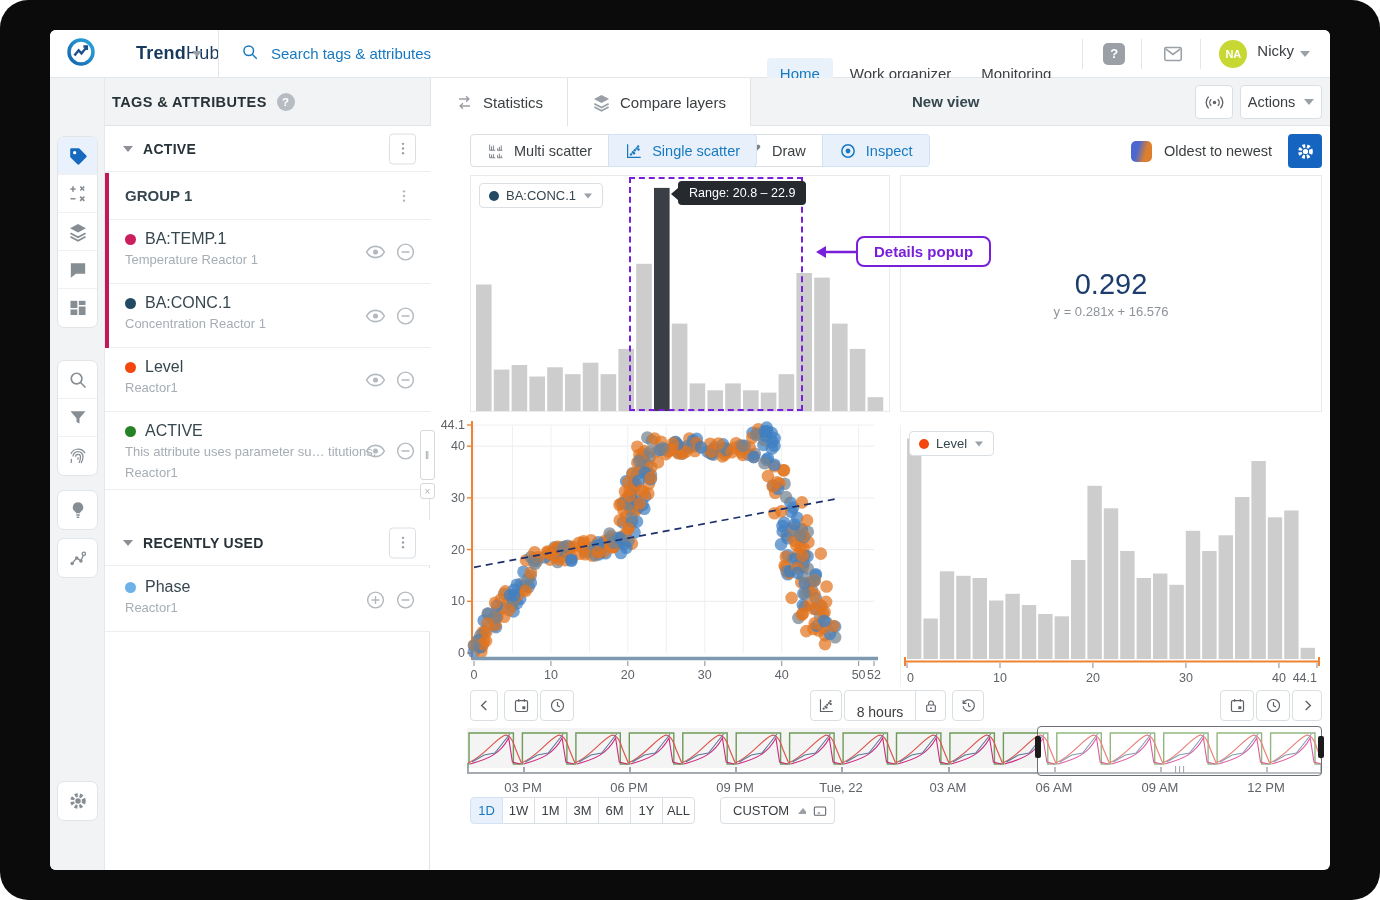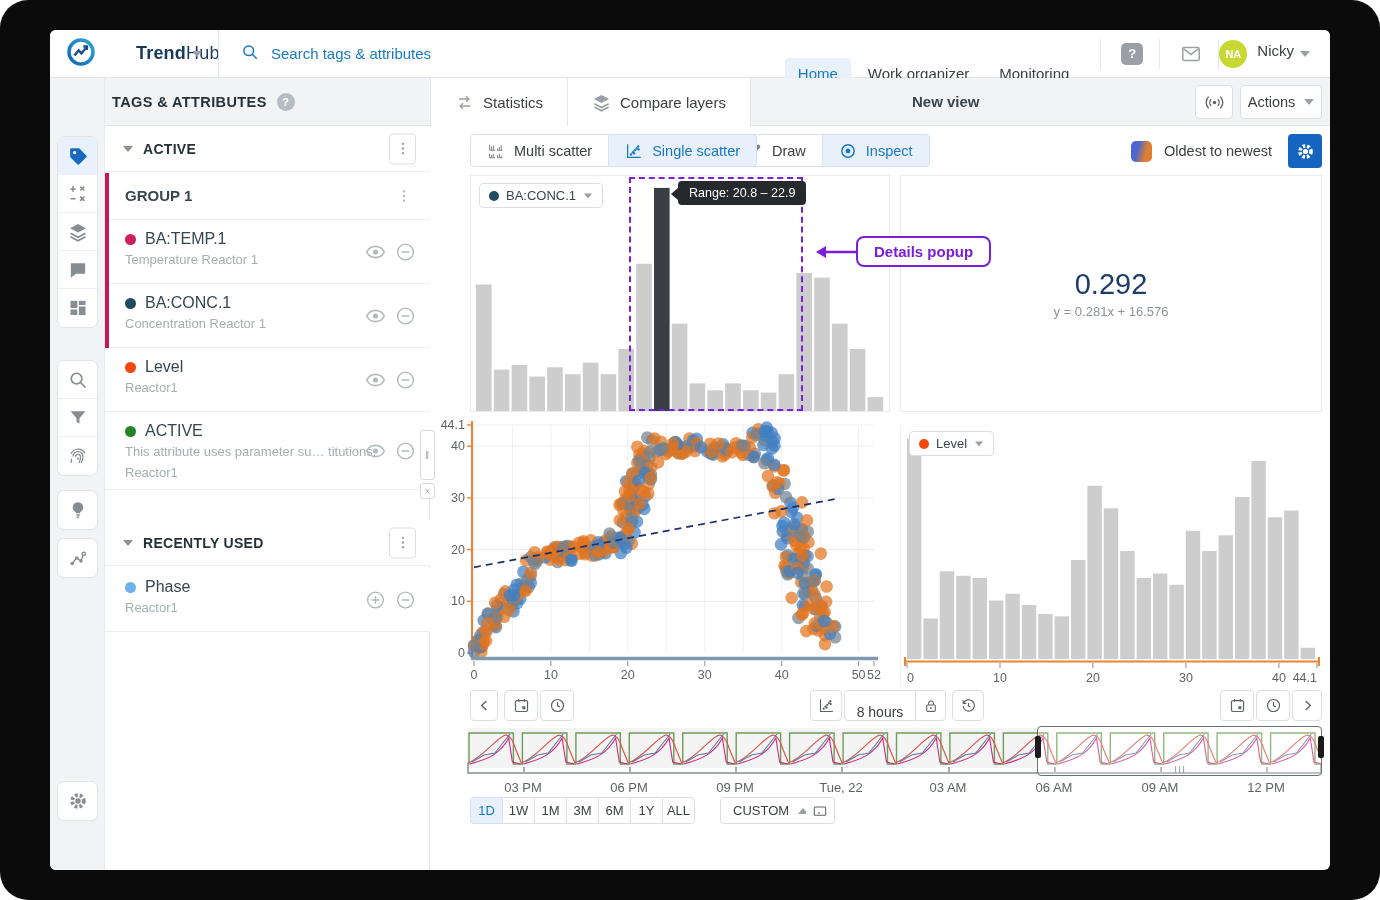--- a/index.html
+++ b/index.html
@@ -16,21 +16,21 @@
   .vdiv{width:1px;height:48px;background:#e4e7ea;}
   .vdiv.short{height:30px;}
   .searchbar{display:flex;align-items:center;gap:10px;padding-left:22px;flex:1;}
   .searchbar input{border:none;outline:none;font-size:15px;color:#1879c0;width:420px;font-family:"Liberation Sans",sans-serif;}
   .searchbar input::placeholder{color:#1879c0;opacity:1;}
   .navlinks{display:flex;align-items:center;gap:4px;margin-right:18px;margin-top:40px;}
   .navlink{padding:7px 13px;font-size:15px;color:#3c4043;border-radius:4px;cursor:pointer;white-space:nowrap;}
   .navlink.active{color:#1879c0;background:#e9f1fb;}
   .help-badge{width:22px;height:22px;border-radius:5px;background:#9aa0a6;color:#fff;font-size:13px;font-weight:bold;display:flex;align-items:center;justify-content:center;margin:0 20px;}
   .mailwrap{margin:0 20px;display:flex;align-items:center;}
-  .avatar{width:28px;height:28px;border-radius:50%;background:#c7d832;color:#fff;font-size:11px;font-weight:bold;display:flex;align-items:center;justify-content:center;}
+  .avatar{width:28px;height:28px;border-radius:50%;background:#c7d832;color:#fff;font-size:11px;font-weight:bold;display:flex;align-items:center;justify-content:center;margin-left:18px;}
   .username{font-size:15px;color:#3c4043;margin:0 6px 6px 10px;}
   .caret-down{width:0;height:0;border-left:5px solid transparent;border-right:5px solid transparent;border-top:6px solid #9aa0a6;display:inline-block;}
   .caret-up{width:0;height:0;border-left:5px solid transparent;border-right:5px solid transparent;border-bottom:6px solid #9aa0a6;display:inline-block;}
   .nav-caret{margin-right:16px;}
 
   
   .subheader{position:absolute;left:0;top:48px;width:1280px;height:48px;background:#f1f3f4;border-bottom:1px solid #e0e3e7;}
   .panel-title{position:absolute;left:62px;top:15px;font-size:14.5px;font-weight:bold;color:#263238;letter-spacing:.4px;display:flex;align-items:center;gap:10px;}
   .qmark{width:18px;height:18px;border-radius:50%;background:#b6bcc2;color:#fff;font-size:11.5px;font-weight:bold;display:flex;align-items:center;justify-content:center;}
   .subtabs{position:absolute;left:380px;top:0;height:48px;display:flex;}

